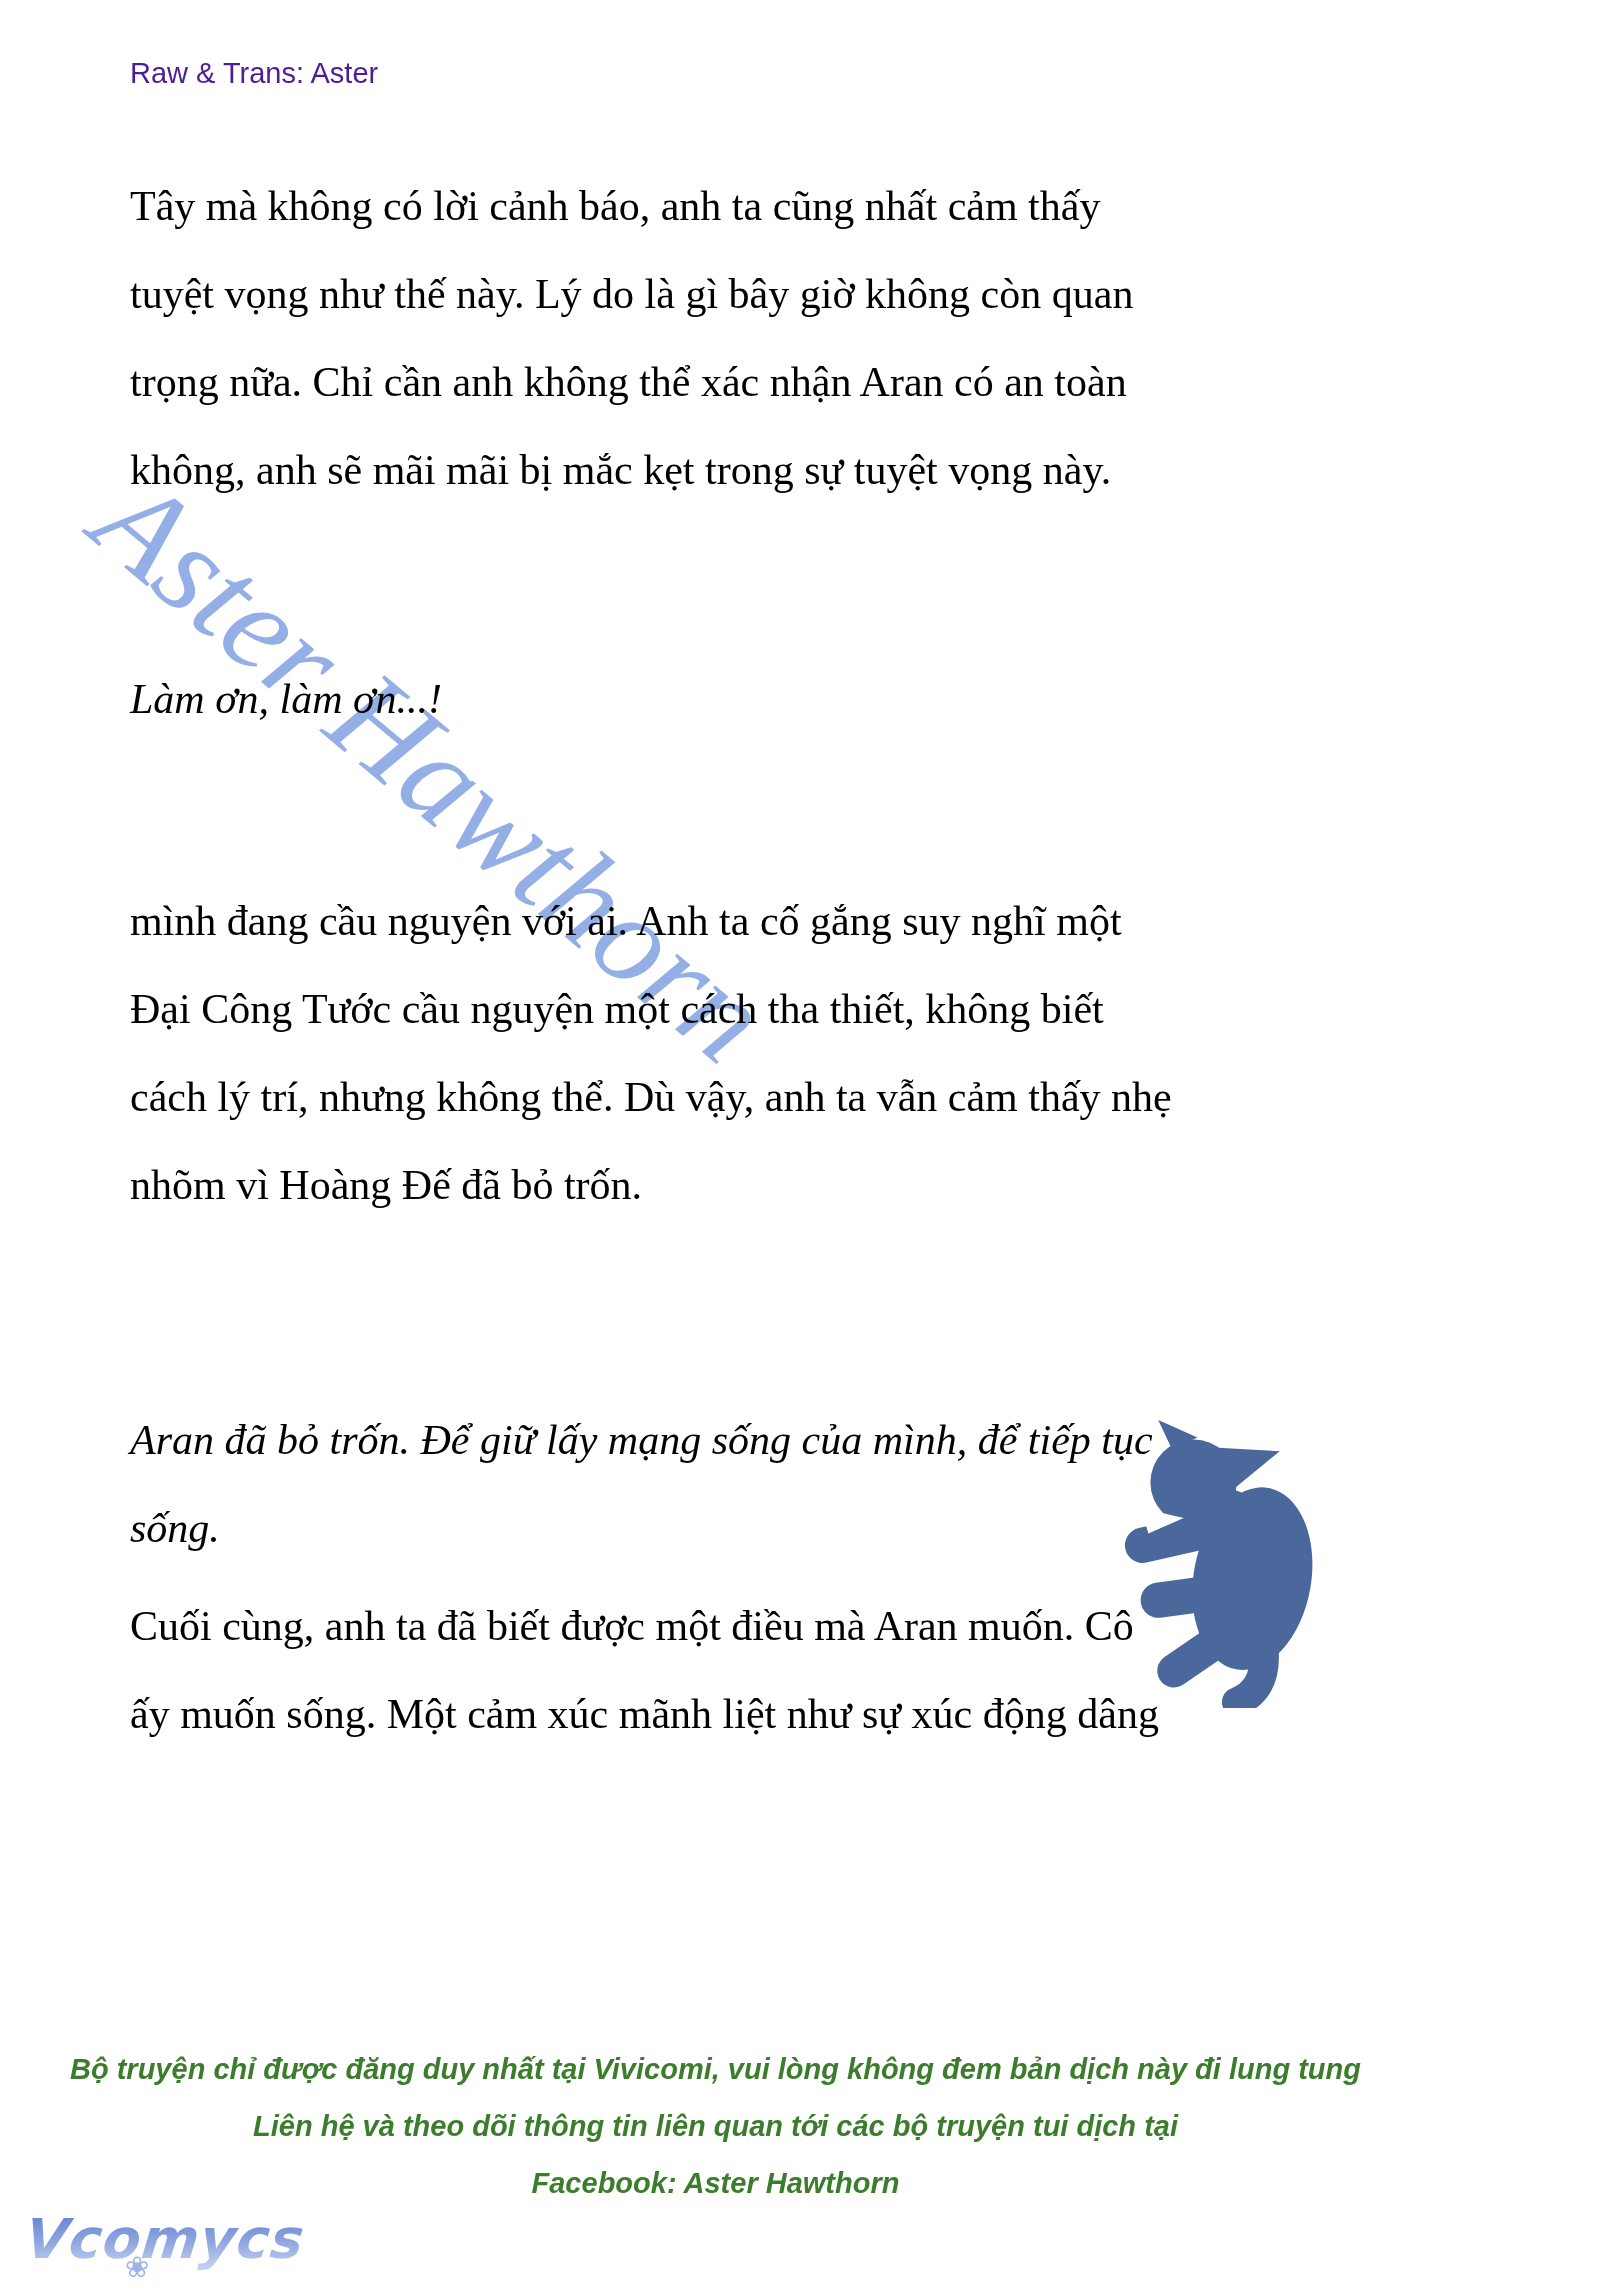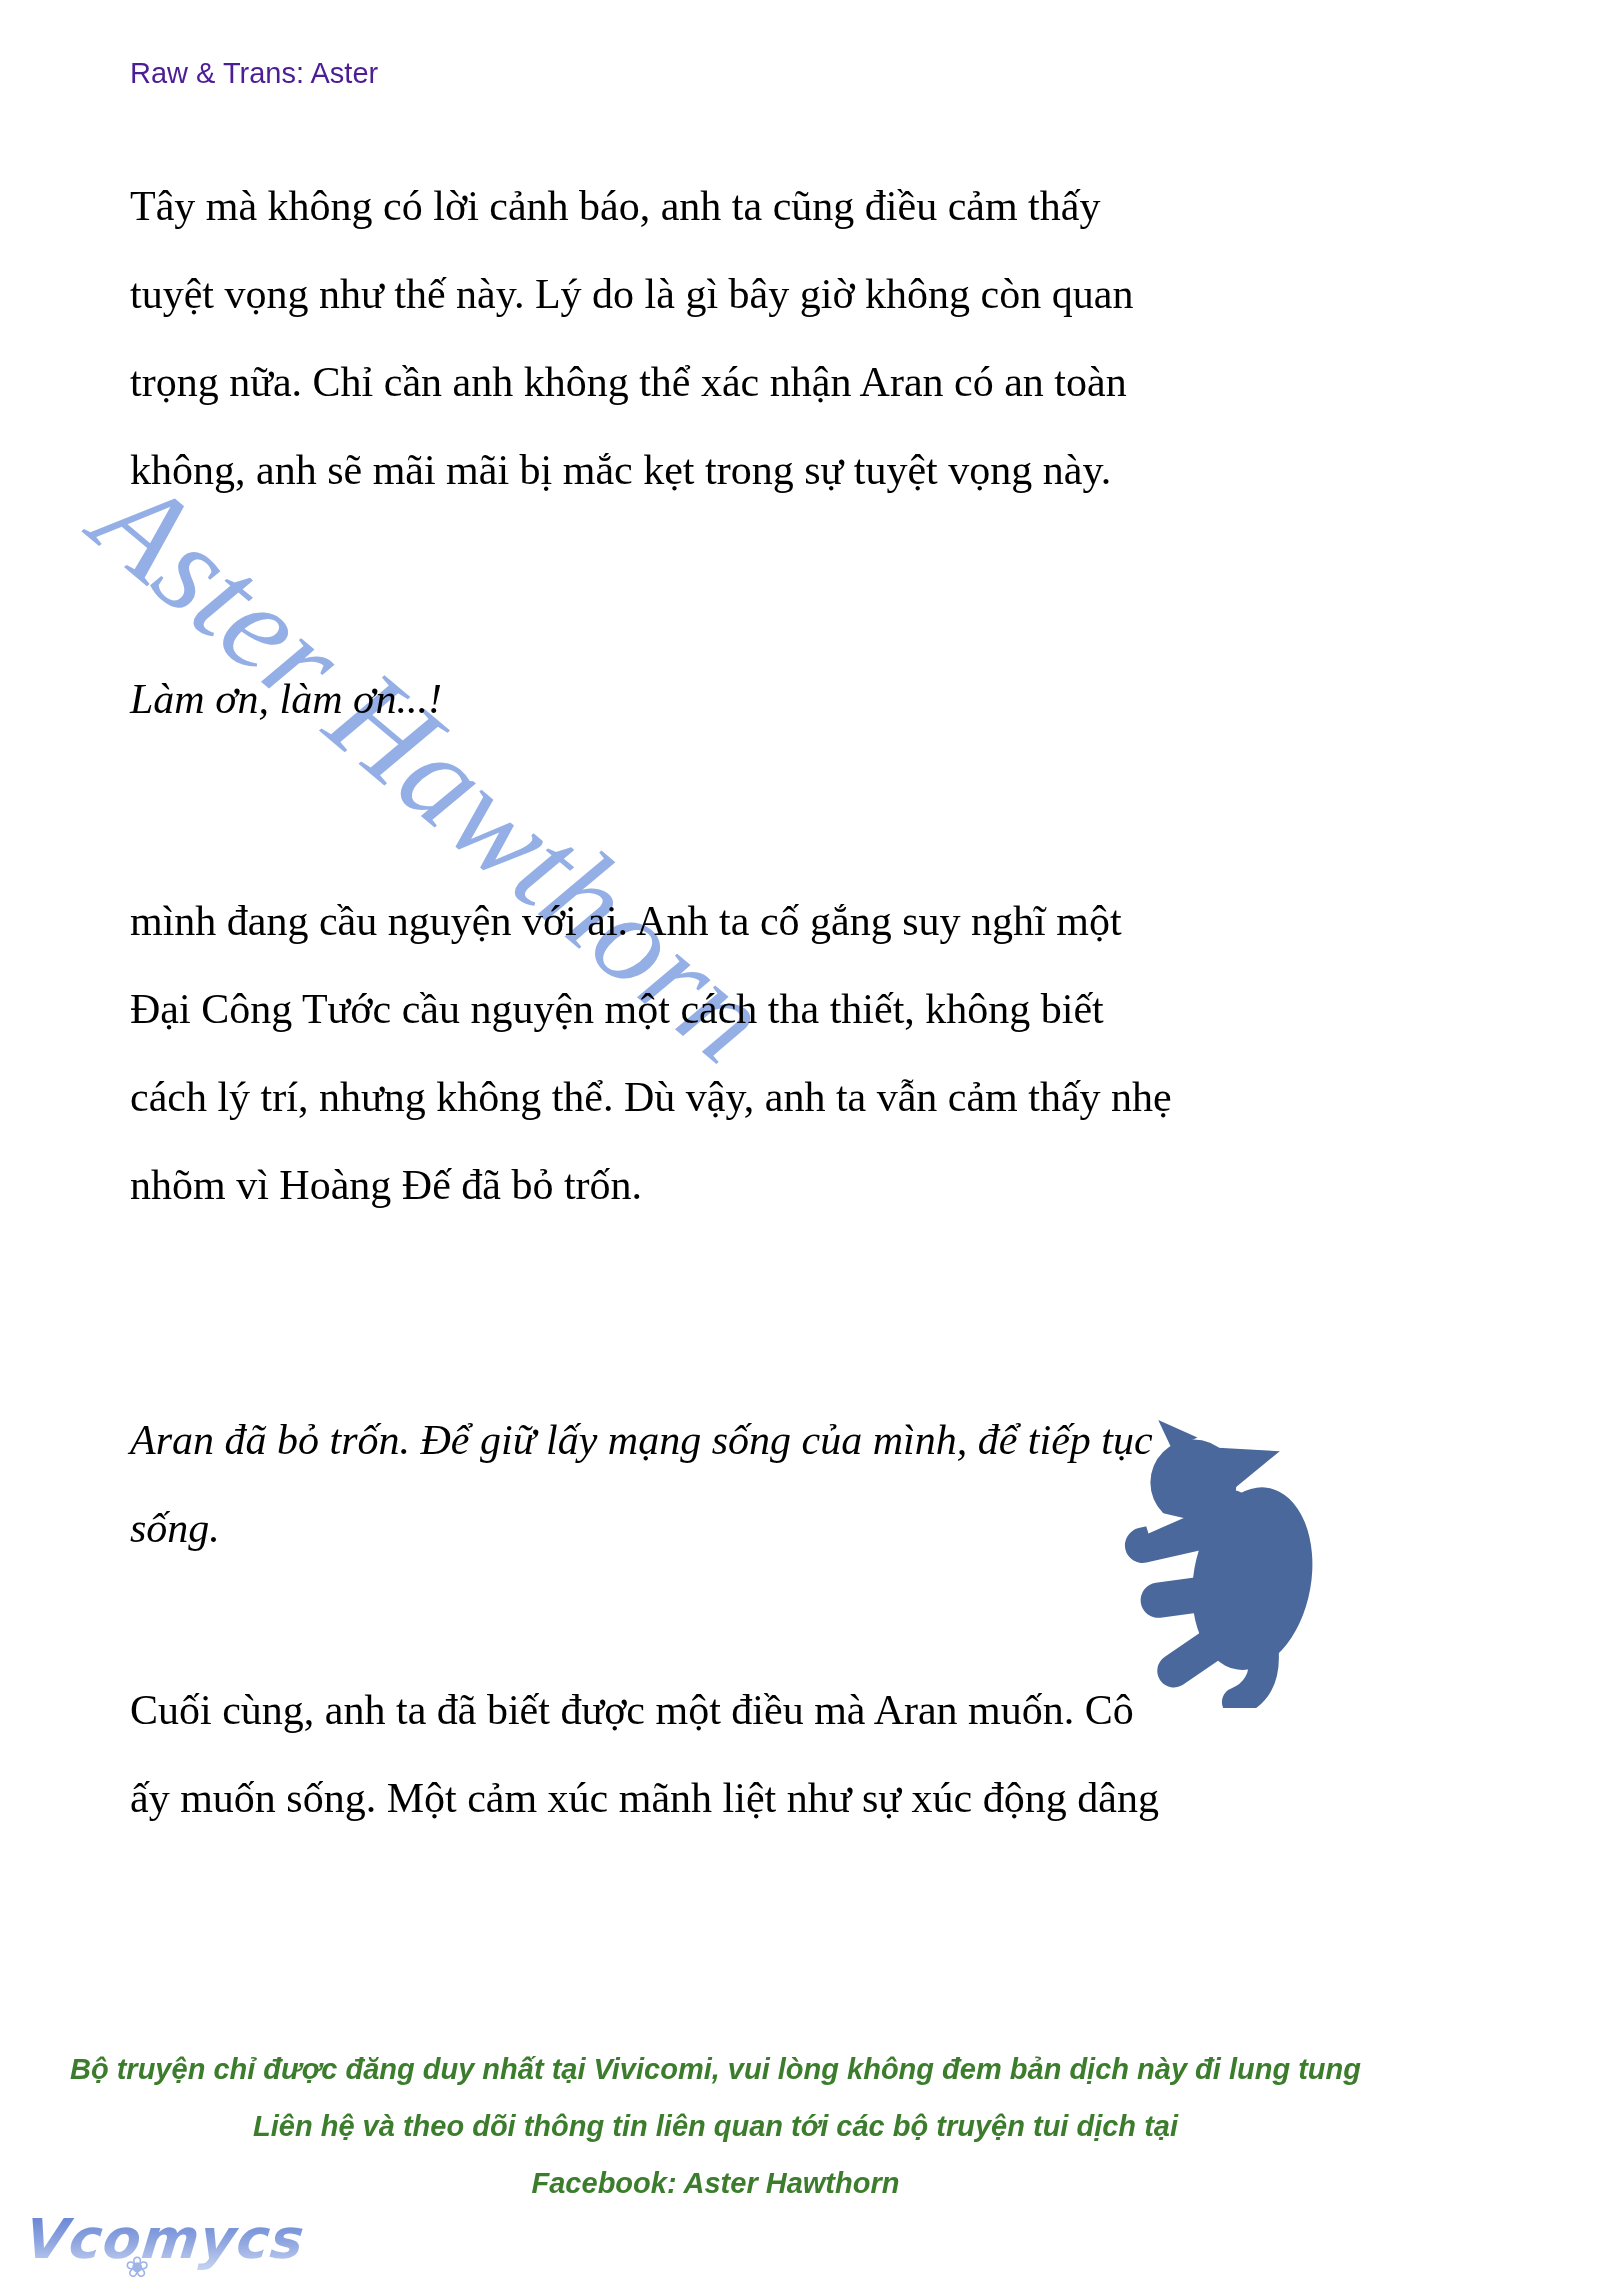--- a/index.html
+++ b/index.html
@@ -48,21 +48,21 @@
     text-align: justify;
   }
   .line.jl { text-align-last: justify; }
   .line.ll { text-align-last: left; }
   .ital .line { font-style: italic; }
 
   #p1 { top: 162px; }
   #p2 { top: 655px; }
   #p3 { top: 877px; }
   #p4 { top: 1396px; }
-  #p5 { top: 1666px; }
+  #p5 { top: 1582px; }
 
   
   .cat {
     position: absolute; left: 1115px; top: 1414px;
     width: 208px; height: 294px;
     z-index: 2;
   }
 
   
   .footer {
@@ -98,21 +98,21 @@
   }
 </style>
 </head>
 <body>
 
 <div class="credit">Raw &amp; Trans: Aster</div>
 
 <div class="watermark">Aster Hawthorn</div>
 
 <div class="textcol" id="p1">
-  <div class="line jl">Tây mà không có lời cảnh báo, anh ta cũng điều cảm thấy</div>
+  <div class="line jl">Tây mà không có lời cảnh báo, anh ta cũng nhất cảm thấy</div>
   <div class="line jl">tuyệt vọng như thế này. Lý do là gì bây giờ không còn quan</div>
   <div class="line jl">trọng nữa. Chỉ cần anh không thể xác nhận Aran có an toàn</div>
   <div class="line ll">không, anh sẽ mãi mãi bị mắc kẹt trong sự tuyệt vọng này.</div>
 </div>
 
 <div class="textcol ital" id="p2">
   <div class="line ll">Làm ơn, làm ơn...!</div>
 </div>
 
 <div class="textcol" id="p3">

